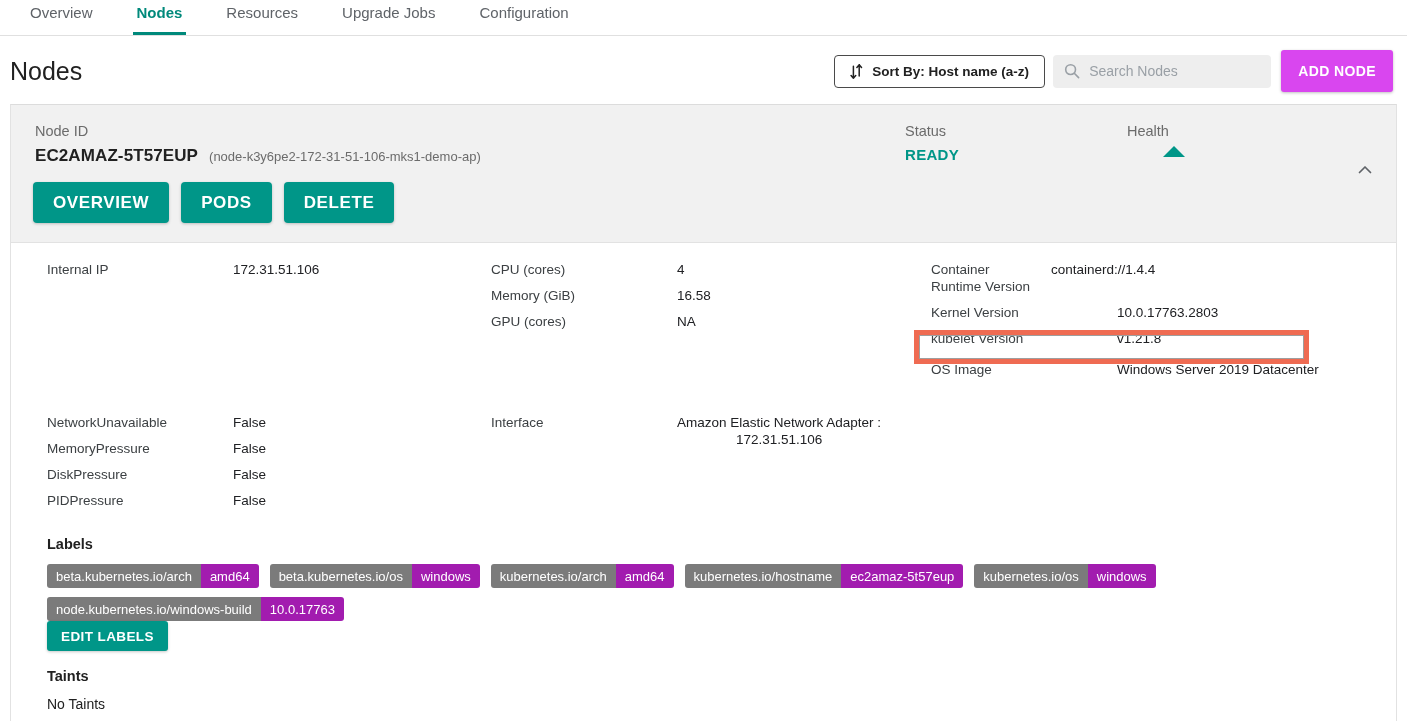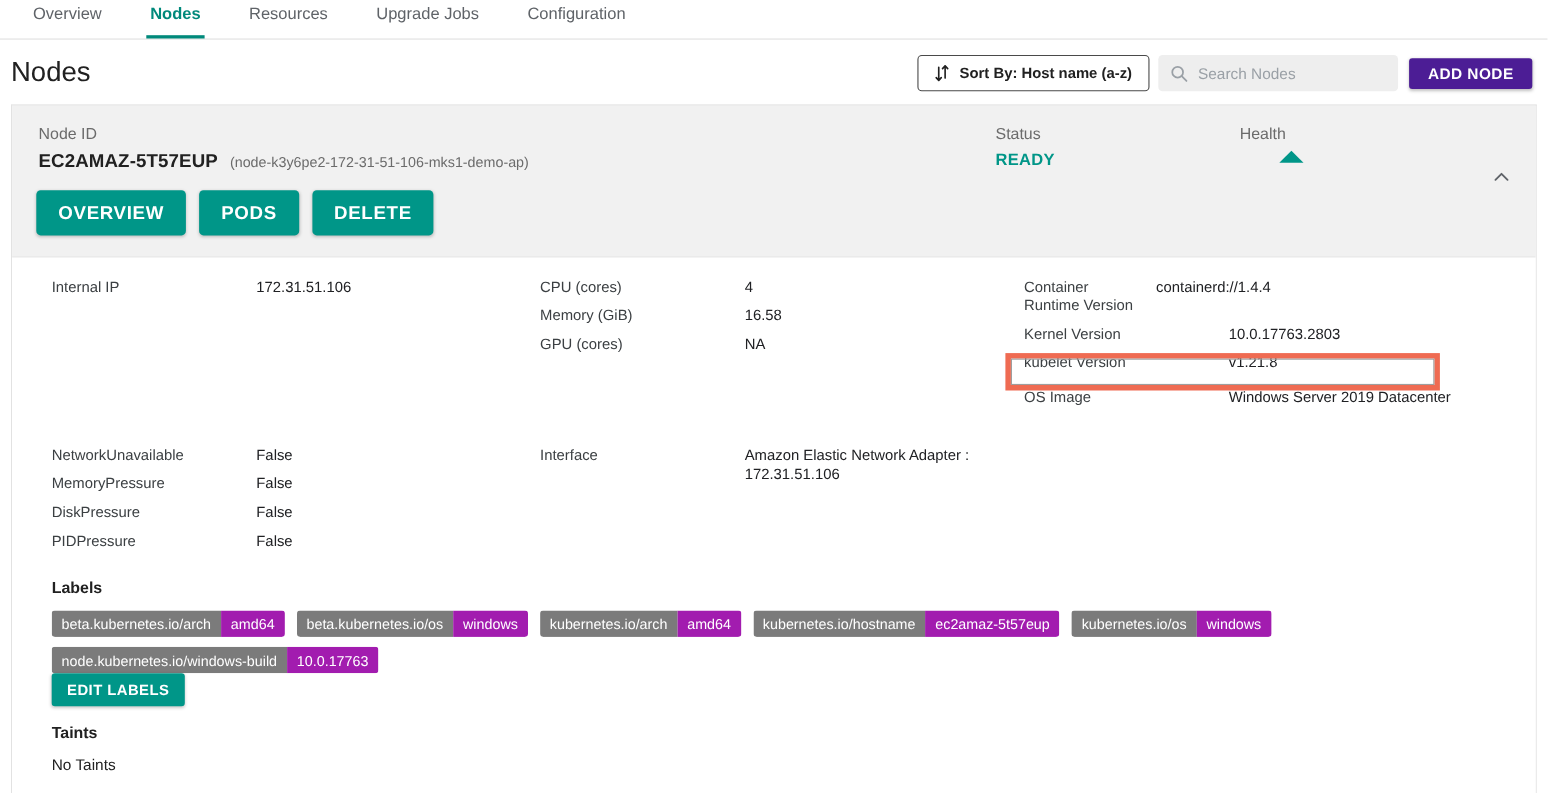--- a/index.html
+++ b/index.html
@@ -90,25 +90,25 @@
   }
   .search-input::placeholder { color: #9aa0a6; }
   .search-icon {
     position: absolute;
     left: 11px; top: 50%;
     transform: translateY(-50%);
     width: 16px; height: 16px;
   }
   .add-node-btn {
     margin-left: 10px;
-    height: 28px;
+    height: 42px;
     padding: 0 17px;
     border: none;
     border-radius: 3px;
-    background: #4c1d95;
+    background: #d946ef;
     color: #fff;
     font-size: 14px;
     font-weight: 700;
     letter-spacing: .4px;
     cursor: pointer;
     font-family: "Liberation Sans", sans-serif;
     box-shadow: 0 1px 3px rgba(0,0,0,.25);
   }
 
   
@@ -216,21 +216,21 @@
   .dval { color: #202124; }
   .dkey.wrapkey { line-height: 17px; }
 
   .cond-cols {
     display: flex;
     padding-left: 36px;
     margin-top: 27px;
   }
   .cond-row { display: flex; font-size: 13.5px; line-height: 17px; margin-bottom: 9px; }
   .cond-key { color: #3c4043; width: 186px; flex: 0 0 186px; }
-  .cond-val { color: #202124; }
+  .cond-val { color: #202124; text-align: center; }
 
   
   .annot-box {
     position: absolute;
     left: 903px;
     top: 0px;
     width: 395px;
     height: 34px;
     border: 5px solid #ef6b52;
     background: transparent;

